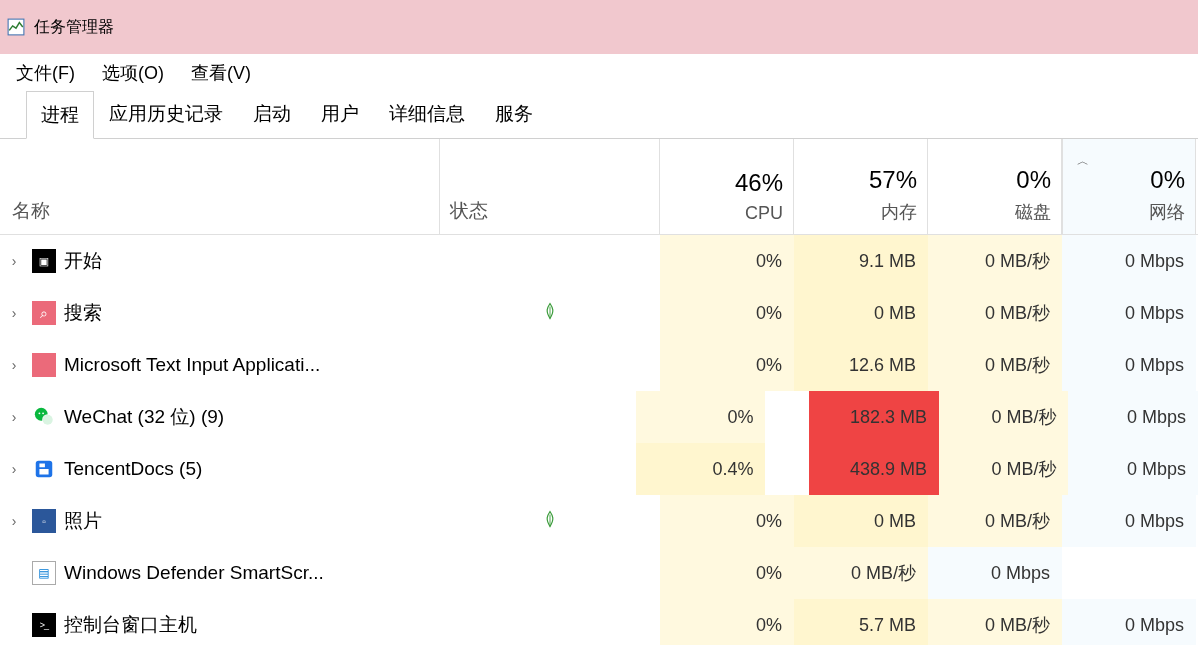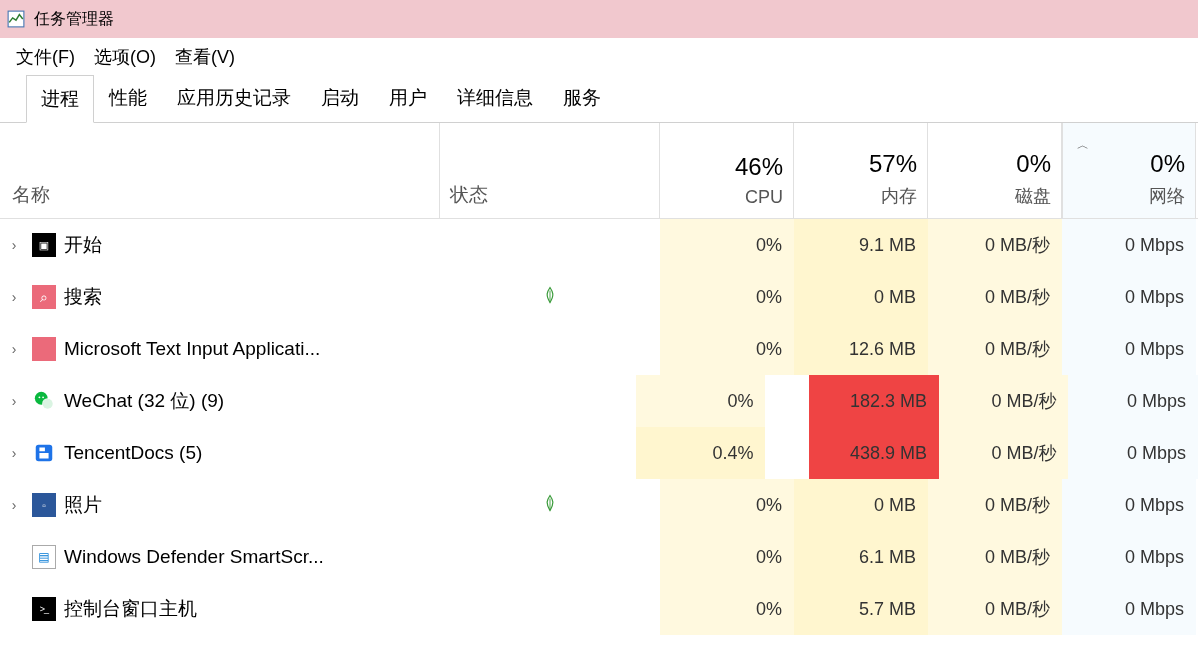--- a/index.html
+++ b/index.html
@@ -8,21 +8,21 @@
       box-sizing: border-box;
       font-family: "Microsoft YaHei", "Segoe UI", sans-serif;
     }
     body {
       width: 1198px;
       height: 645px;
       background: #fff;
       overflow: hidden;
     }
     .titlebar {
-      height: 38px;
+      height: 54px;
       background: #f1c8ce;
       display: flex;
       align-items: center;
       padding: 0 6px;
     }
     .titlebar-icon {
       width: 20px;
       height: 20px;
       margin-right: 8px;
       display: inline-flex;
@@ -36,21 +36,21 @@
     .titlebar-text {
       font-size: 16px;
       color: #000;
     }
     .menubar {
       height: 38px;
       background: #fff;
       display: flex;
       align-items: center;
       padding: 0 8px;
-      gap: 3px;
+      gap: 11px;
     }
     .menu-item {
       font-size: 18px;
       color: #000;
       padding: 4px 8px;
       cursor: default;
     }
     .tabbar {
       height: 46px;
       background: #fff;
@@ -214,21 +214,20 @@
 </div>
 
 <div class="menubar">
   <span class="menu-item">文件(F)</span>
   <span class="menu-item">选项(O)</span>
   <span class="menu-item">查看(V)</span>
 </div>
 
 <div class="tabbar">
   <div class="tab active">进程</div>
-  <div class="tab">性能</div>
   <div class="tab">应用历史记录</div>
   <div class="tab">启动</div>
   <div class="tab">用户</div>
   <div class="tab">详细信息</div>
   <div class="tab">服务</div>
 </div>
 
 <div class="table-wrap">
 
   <div class="header-row">
@@ -350,21 +349,20 @@
         <div class="cell cell-metric shade-blue">0 Mbps</div>
       </div>
       <div class="data-row">
         <div class="cell cell-name">
           <span class="expander"></span>
           <span class="proc-icon defender"></span>
           <span class="proc-name">Windows Defender SmartScr...</span>
         </div>
         <div class="cell cell-status"></div>
         <div class="cell cell-metric shade-vlow">0%</div>
-        <div class="cell cell-metric shade-low">6.1 MB</div>
         <div class="cell cell-metric shade-vlow">0 MB/秒</div>
         <div class="cell cell-metric shade-blue">0 Mbps</div>
       </div>
       <div class="data-row">
         <div class="cell cell-name">
           <span class="expander"></span>
           <span class="proc-icon console"></span>
           <span class="proc-name">控制台窗口主机</span>
         </div>
         <div class="cell cell-status"></div>

